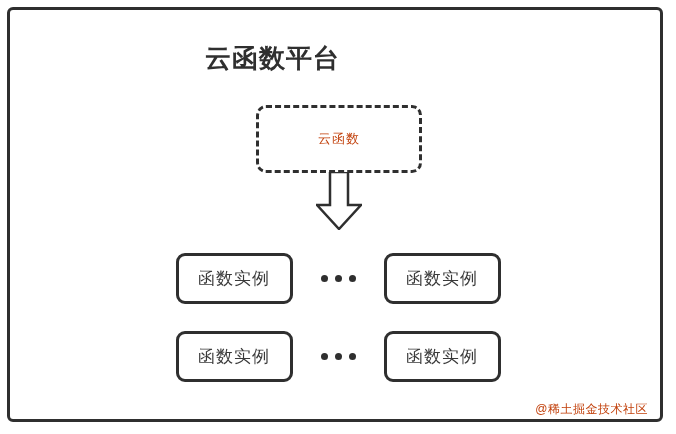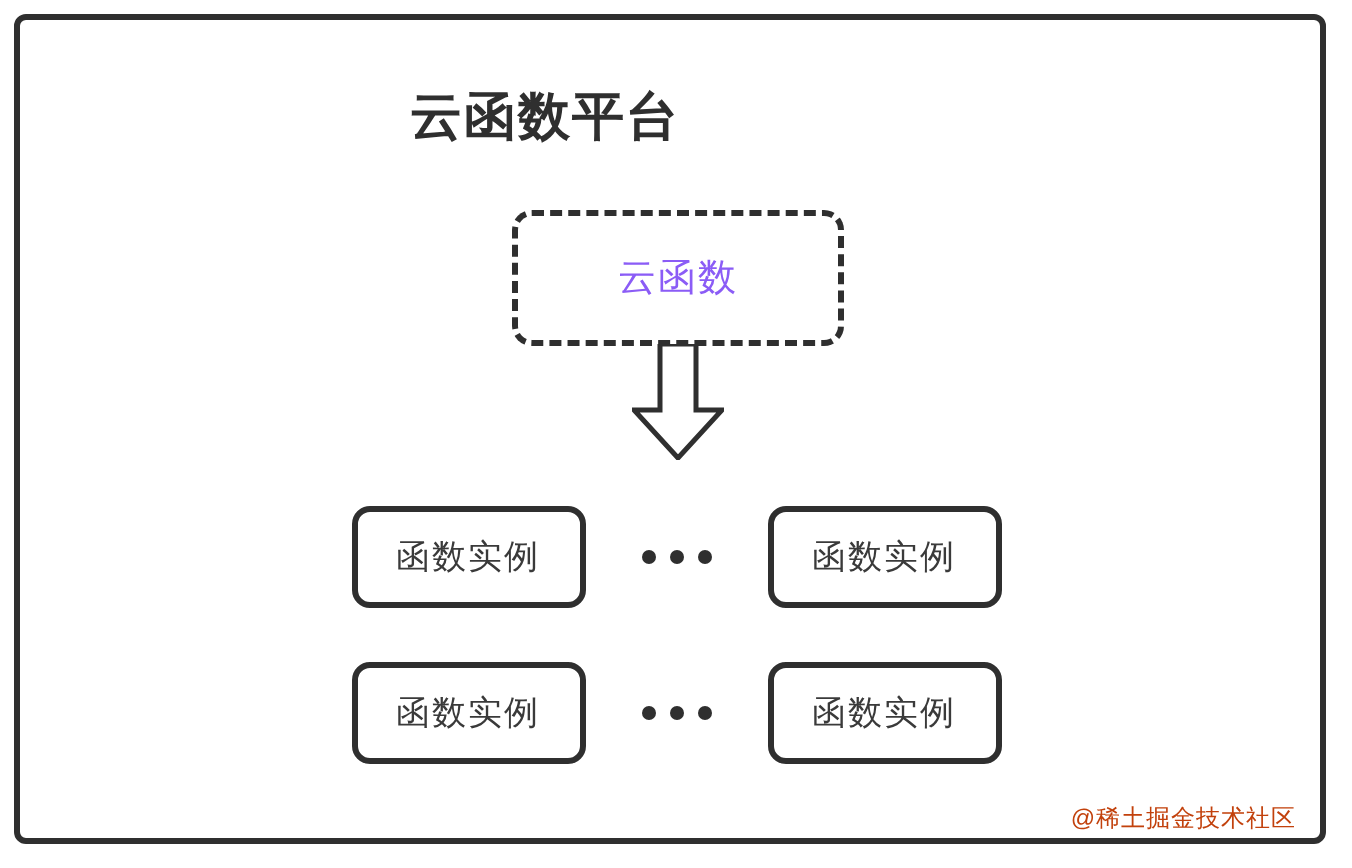--- a/index.html
+++ b/index.html
@@ -59,22 +59,22 @@
     height: 68px;
     box-sizing: border-box;
     border: 3px dashed #2f2f2f;
     border-radius: 10px;
     background: #ffffff;
     display: flex;
     align-items: center;
     justify-content: center;
   }
   .cloud-function-box .label {
-    font-size: 19px;
-    color: #8b5cf6;
+    font-size: 13px;
+    color: #c2410c;
     letter-spacing: 1px;
   }
 
   
   .block-arrow {
     position: absolute;
     left: 316px;
     top: 172px;
     width: 46px;
     height: 58px;

